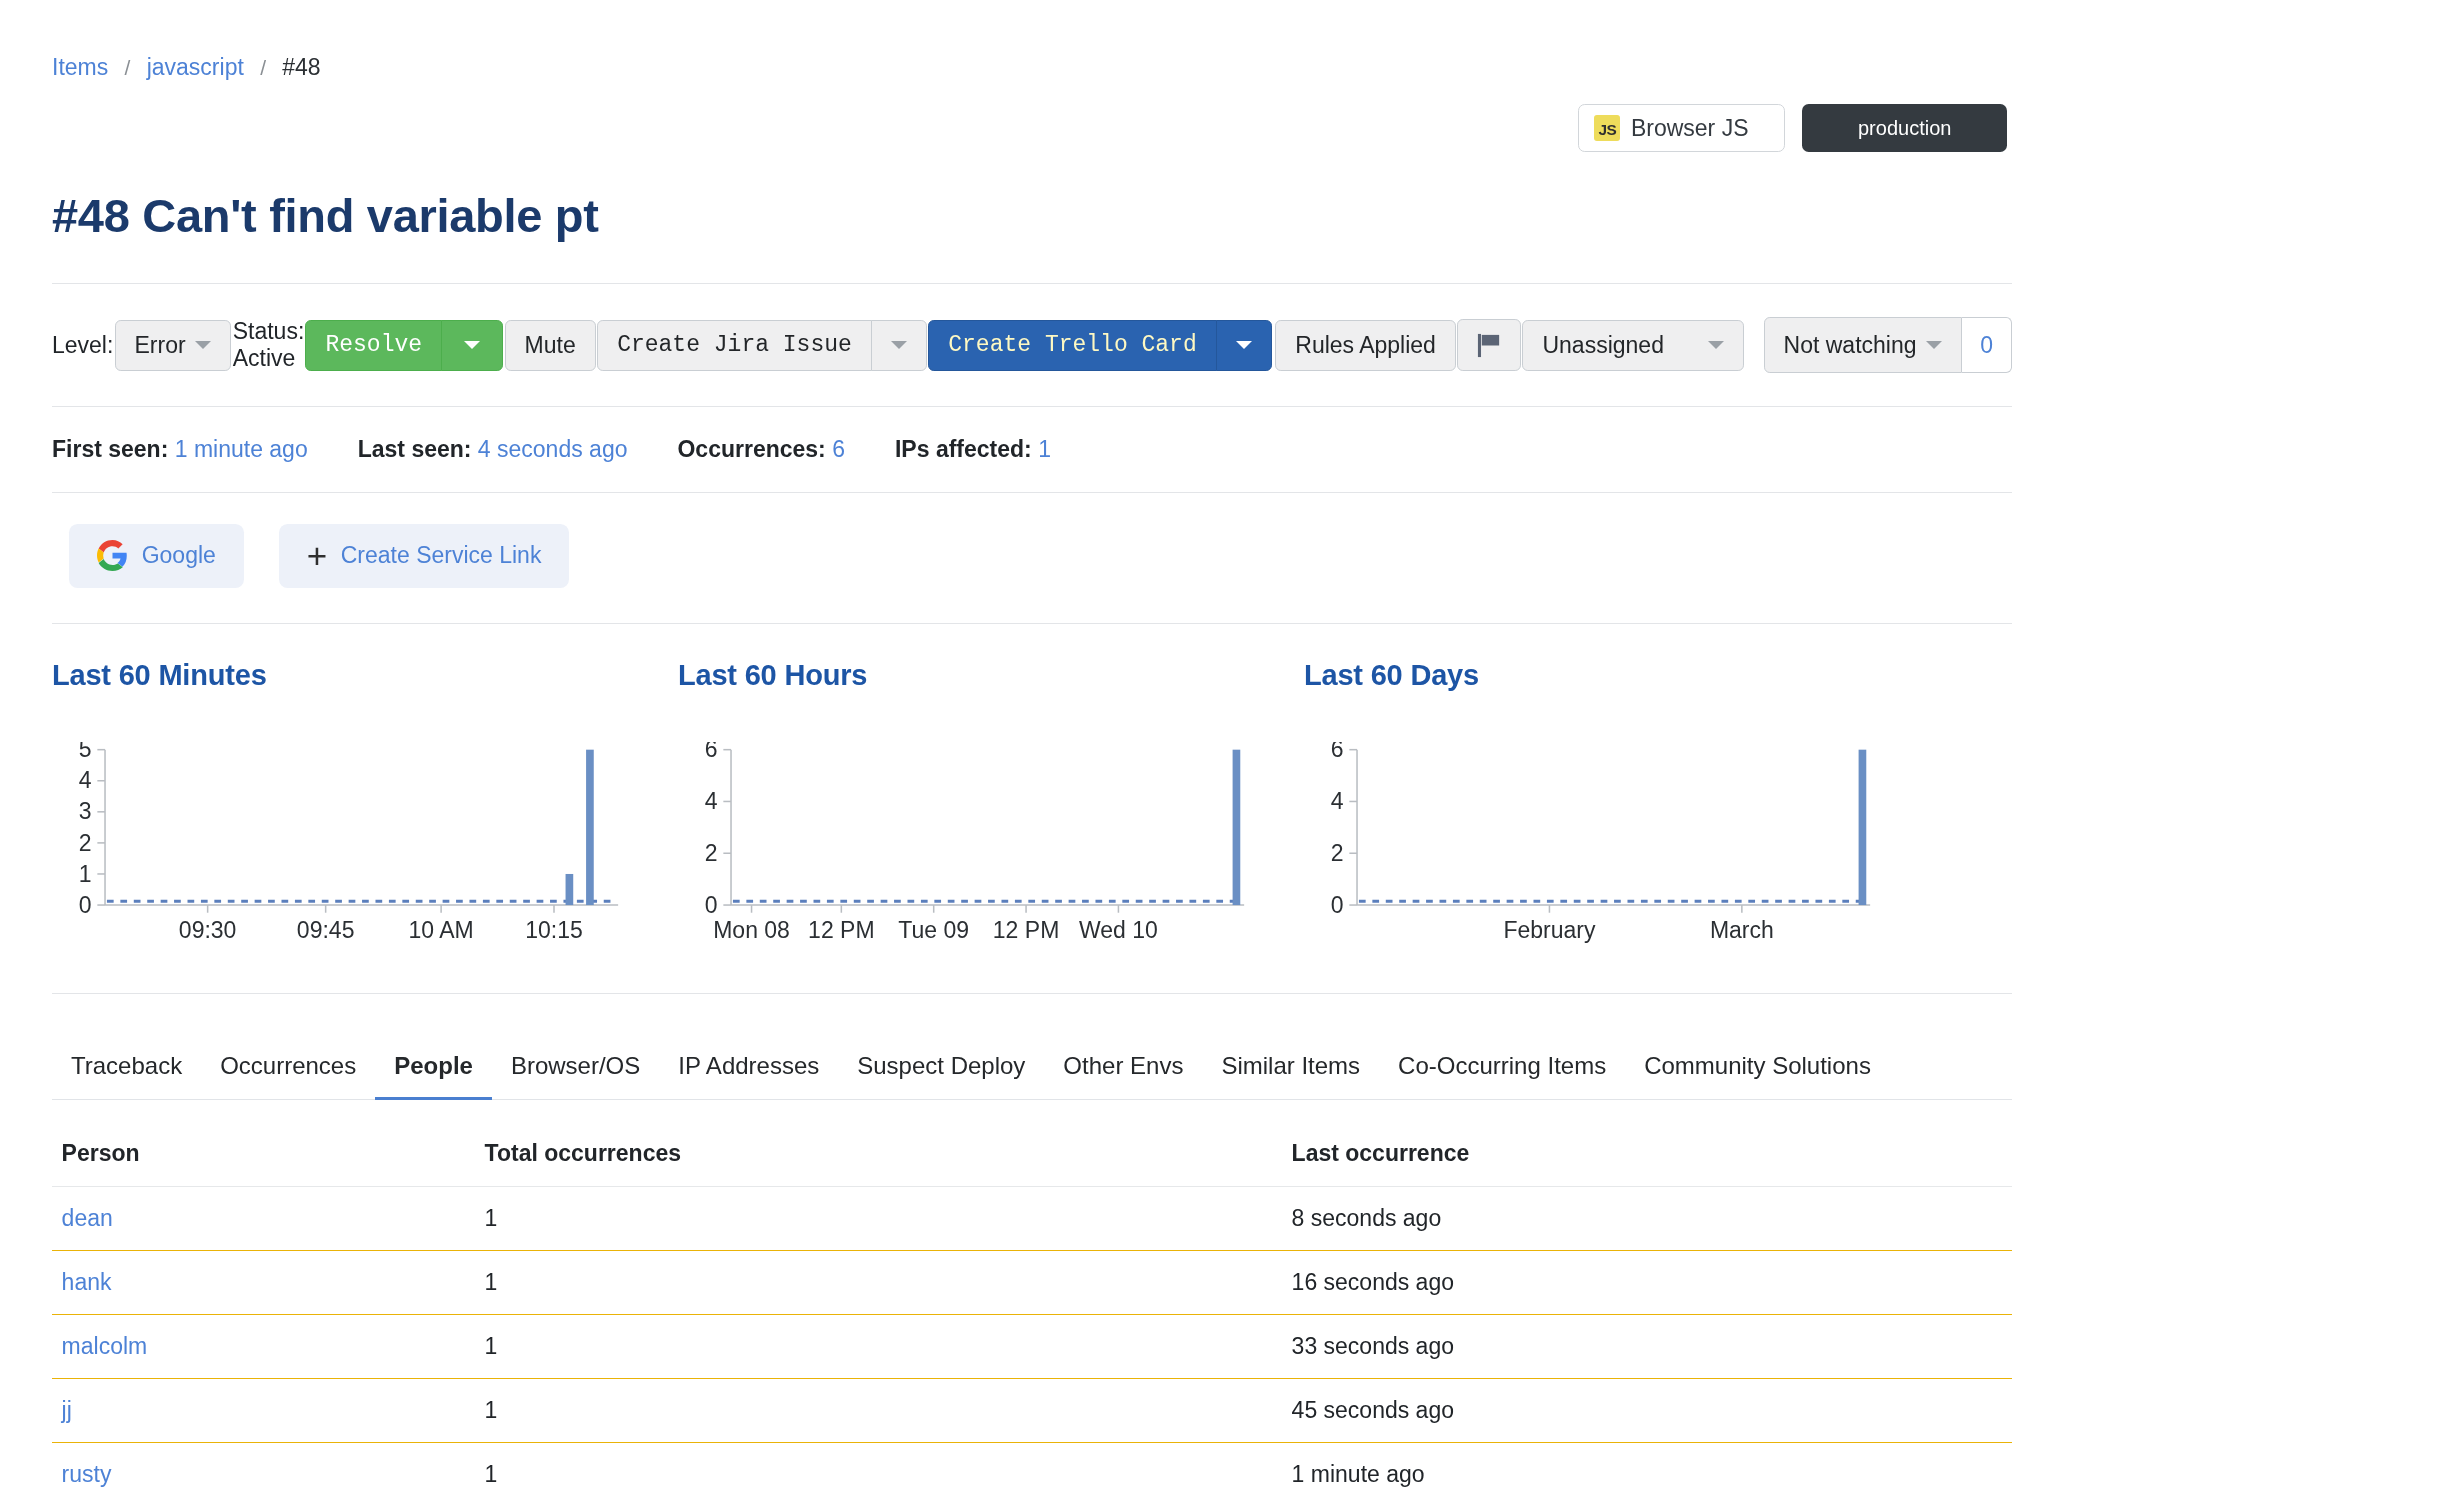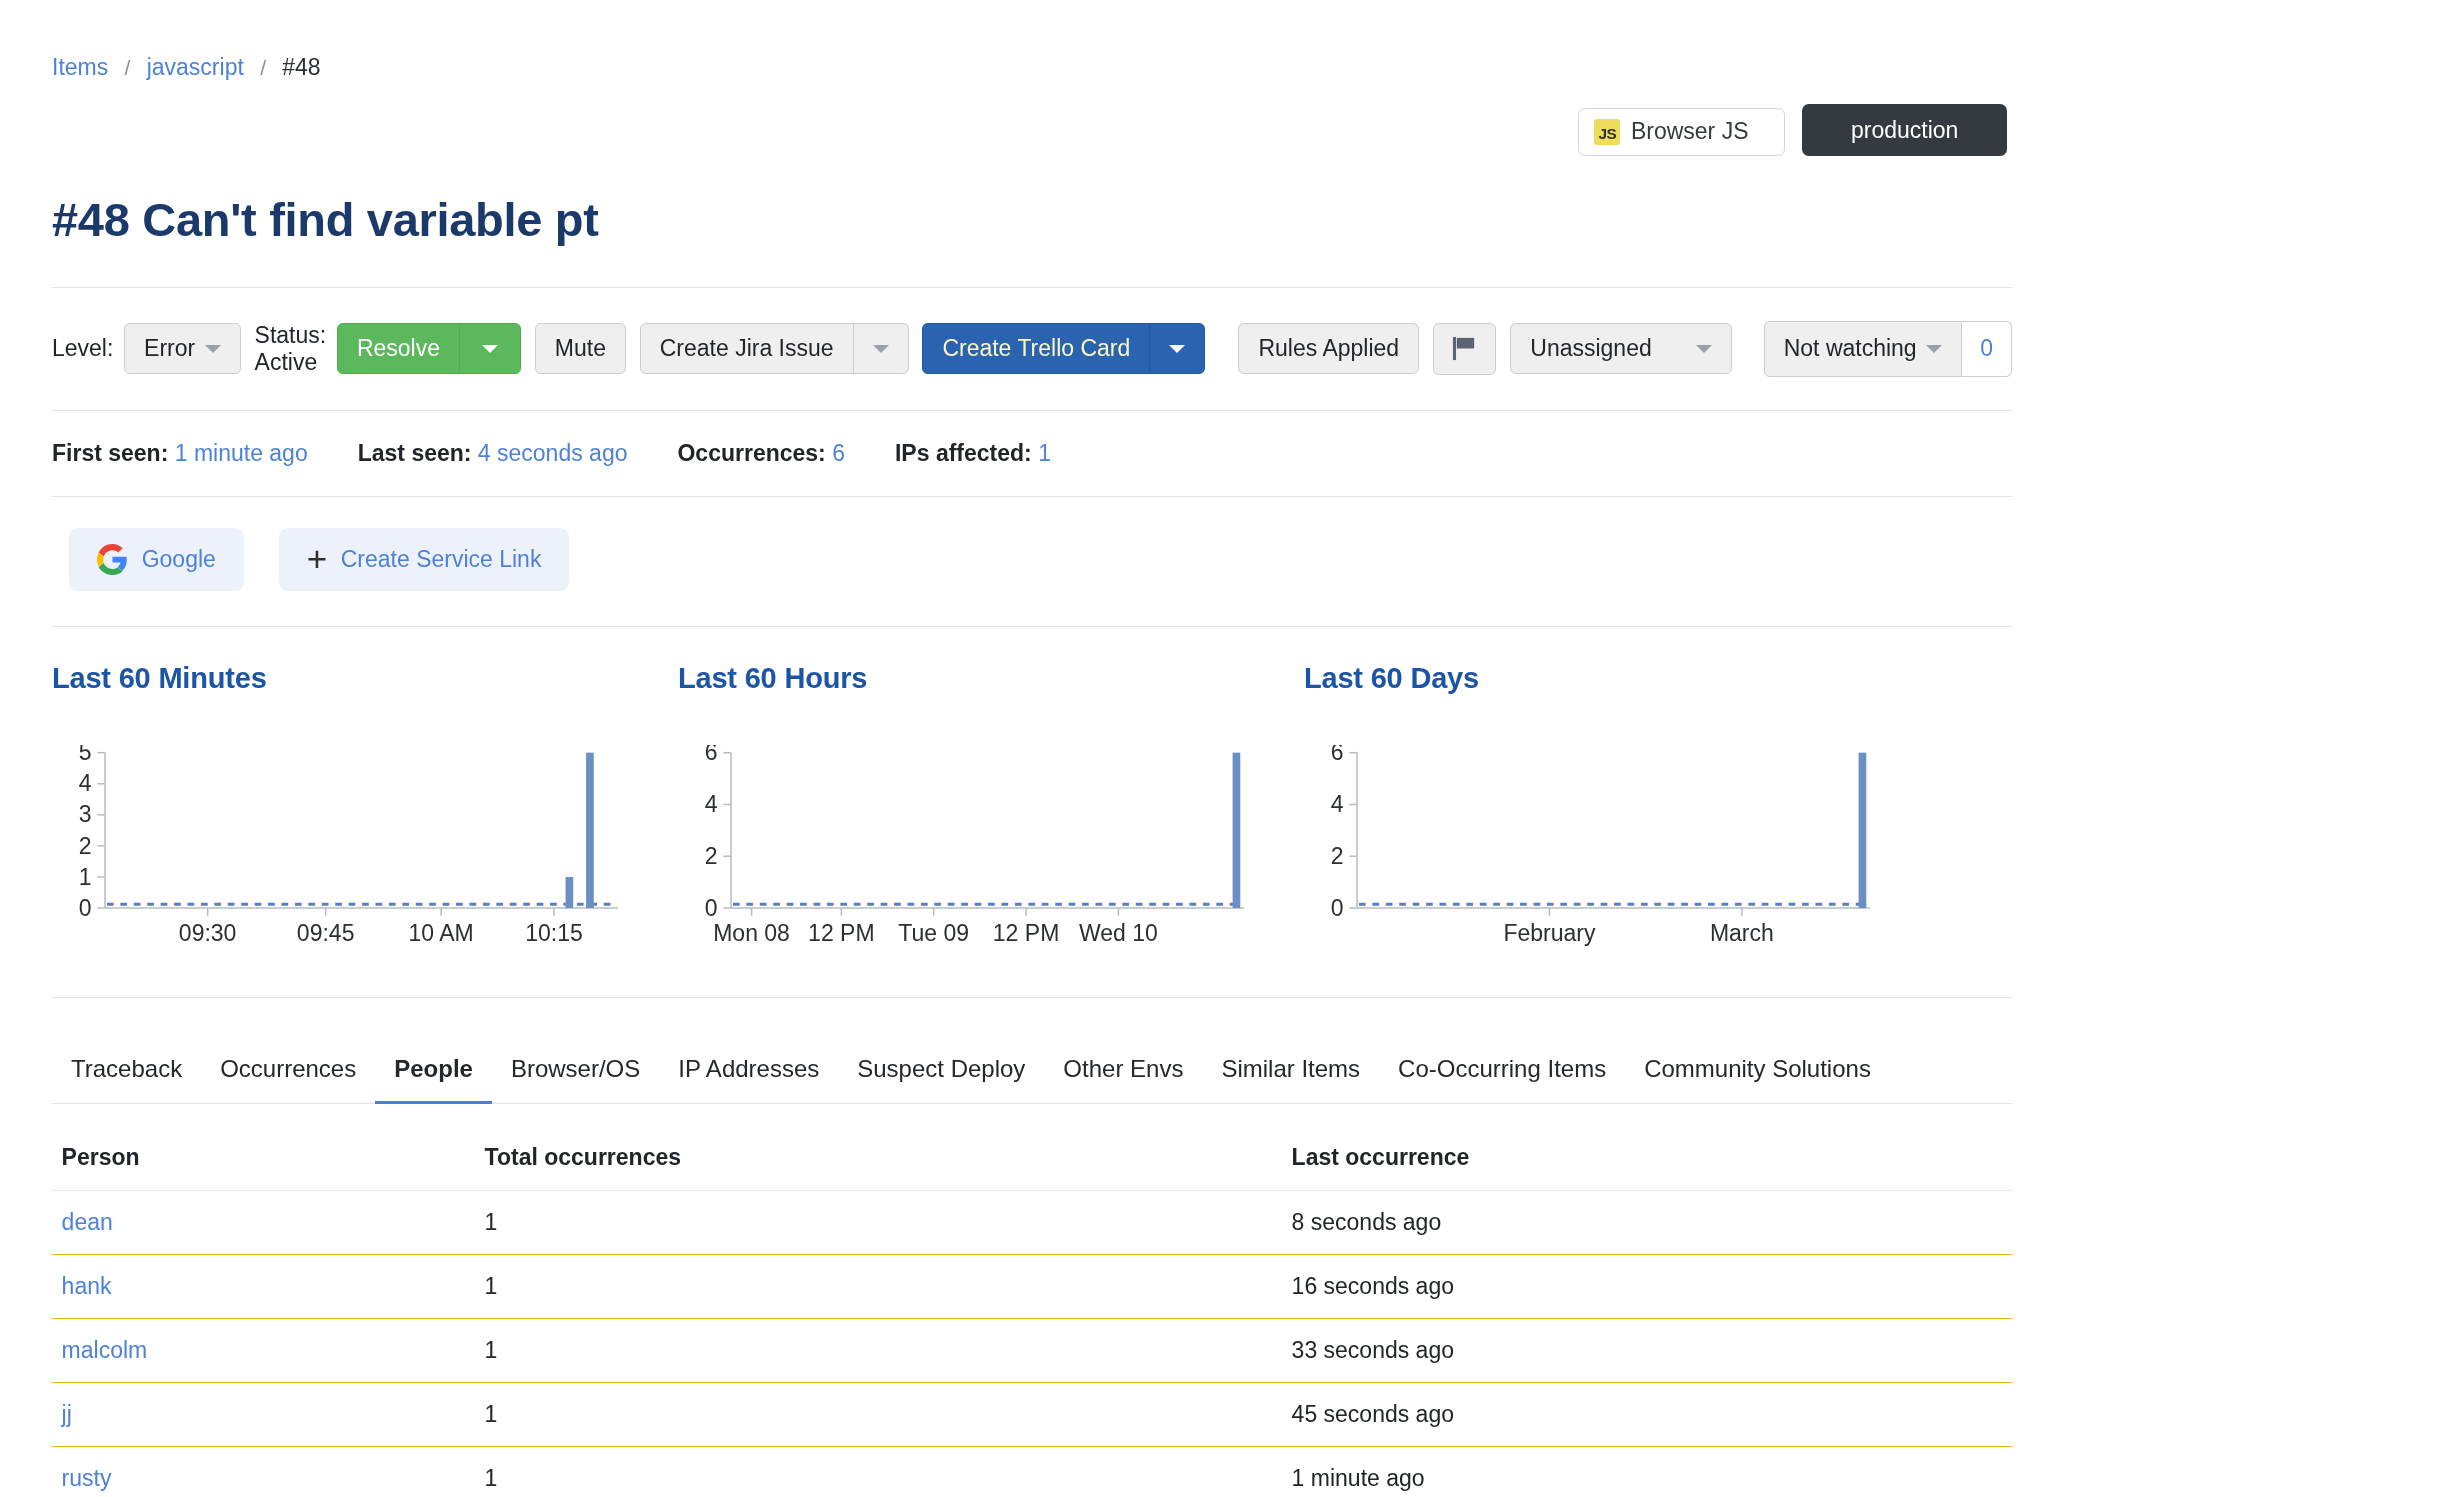--- a/index.html
+++ b/index.html
@@ -36,21 +36,21 @@
   }
   .js-chip {
     background: #eedc5b; color: #2f2f2f;
     font-size: 15.4px; font-weight: bold;
     width: 26px; height: 26px; border-radius: 2.9px;
     display: inline-flex; align-items: flex-end; justify-content: center;
     padding-bottom: 1.9px; letter-spacing: -0.5px;
   }
   .badge-prod {
     background: #343a40; color: #fff; border-radius: 6.7px;
-    font-size: 23px; padding: 12.5px 33px; min-width: 205px;
+    font-size: 20px; padding: 12.5px 33px; min-width: 205px;
     text-align: center;
   }
 
   
   h1.item-title {
     font-size: 47px; font-weight: bold; color: #1b3a6b;
     margin: 36px 0 0 0; letter-spacing: -0.3px;
   }
 
   hr.rule { border: none; border-top: 1px solid #e3e5e8; margin: 40px 0 0 0; }
@@ -72,21 +72,21 @@
     white-space: nowrap;
   }
   .caret {
     display: inline-block; width: 0; height: 0;
     border-left: 8.6px solid transparent; border-right: 8.6px solid transparent;
     border-top: 8.6px solid #9aa0a6;
   }
   .caret.light { border-top-color: #ffffff; }
 
   .grp { display: inline-flex; }
-  .grp > .btn:first-child { border-top-right-radius: 0; border-bottom-right-radius: 0; }
+  .grp > .btn:first-child { border-top-right-radius: 0; border-bottom-right-radius: 0; font-family: Liberation Mono, monospace; }
   .grp > .btn:last-child  { border-top-left-radius: 0; border-bottom-left-radius: 0; margin-left: -1px; }
 
   .btn-success { background: #5cb85c; border-color: #4cae4c; color: #fff; }
   .btn-success.split { padding: 13.4px 22px; }
   .btn-primary { background: #2a63b0; border-color: #24579b; color: #fef9c3; }
 
   .sep-space-sm { width: 21px; }
   .sep-space-md { width: 27px; }
   .sep-space-lg { width: 65px; }
 

